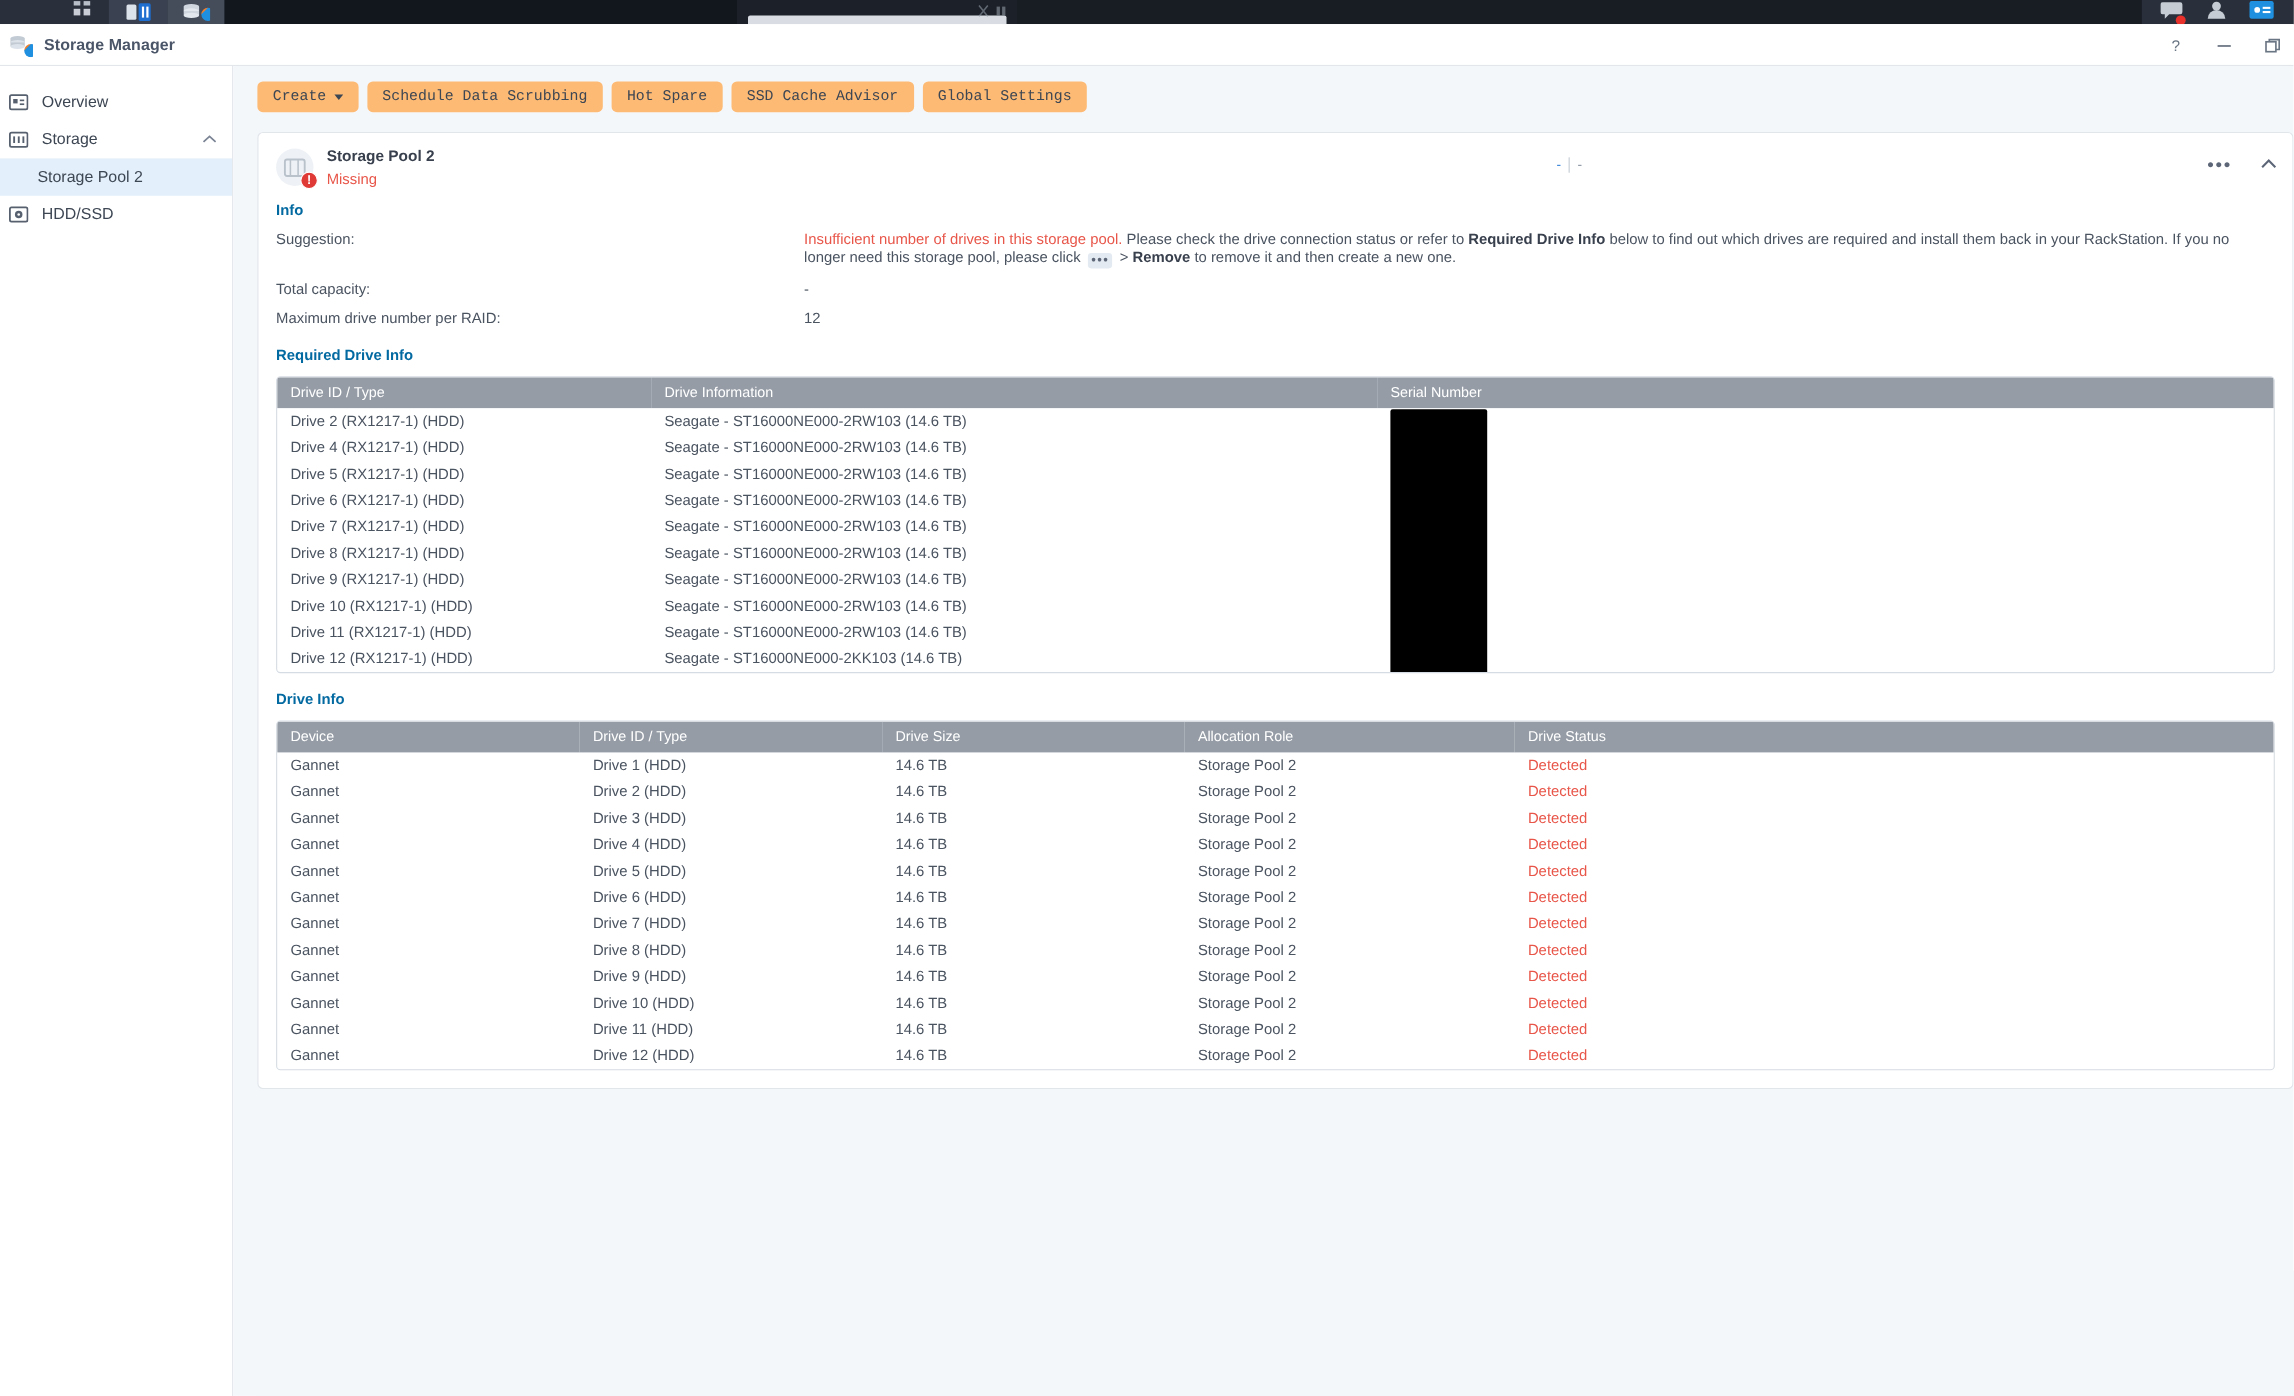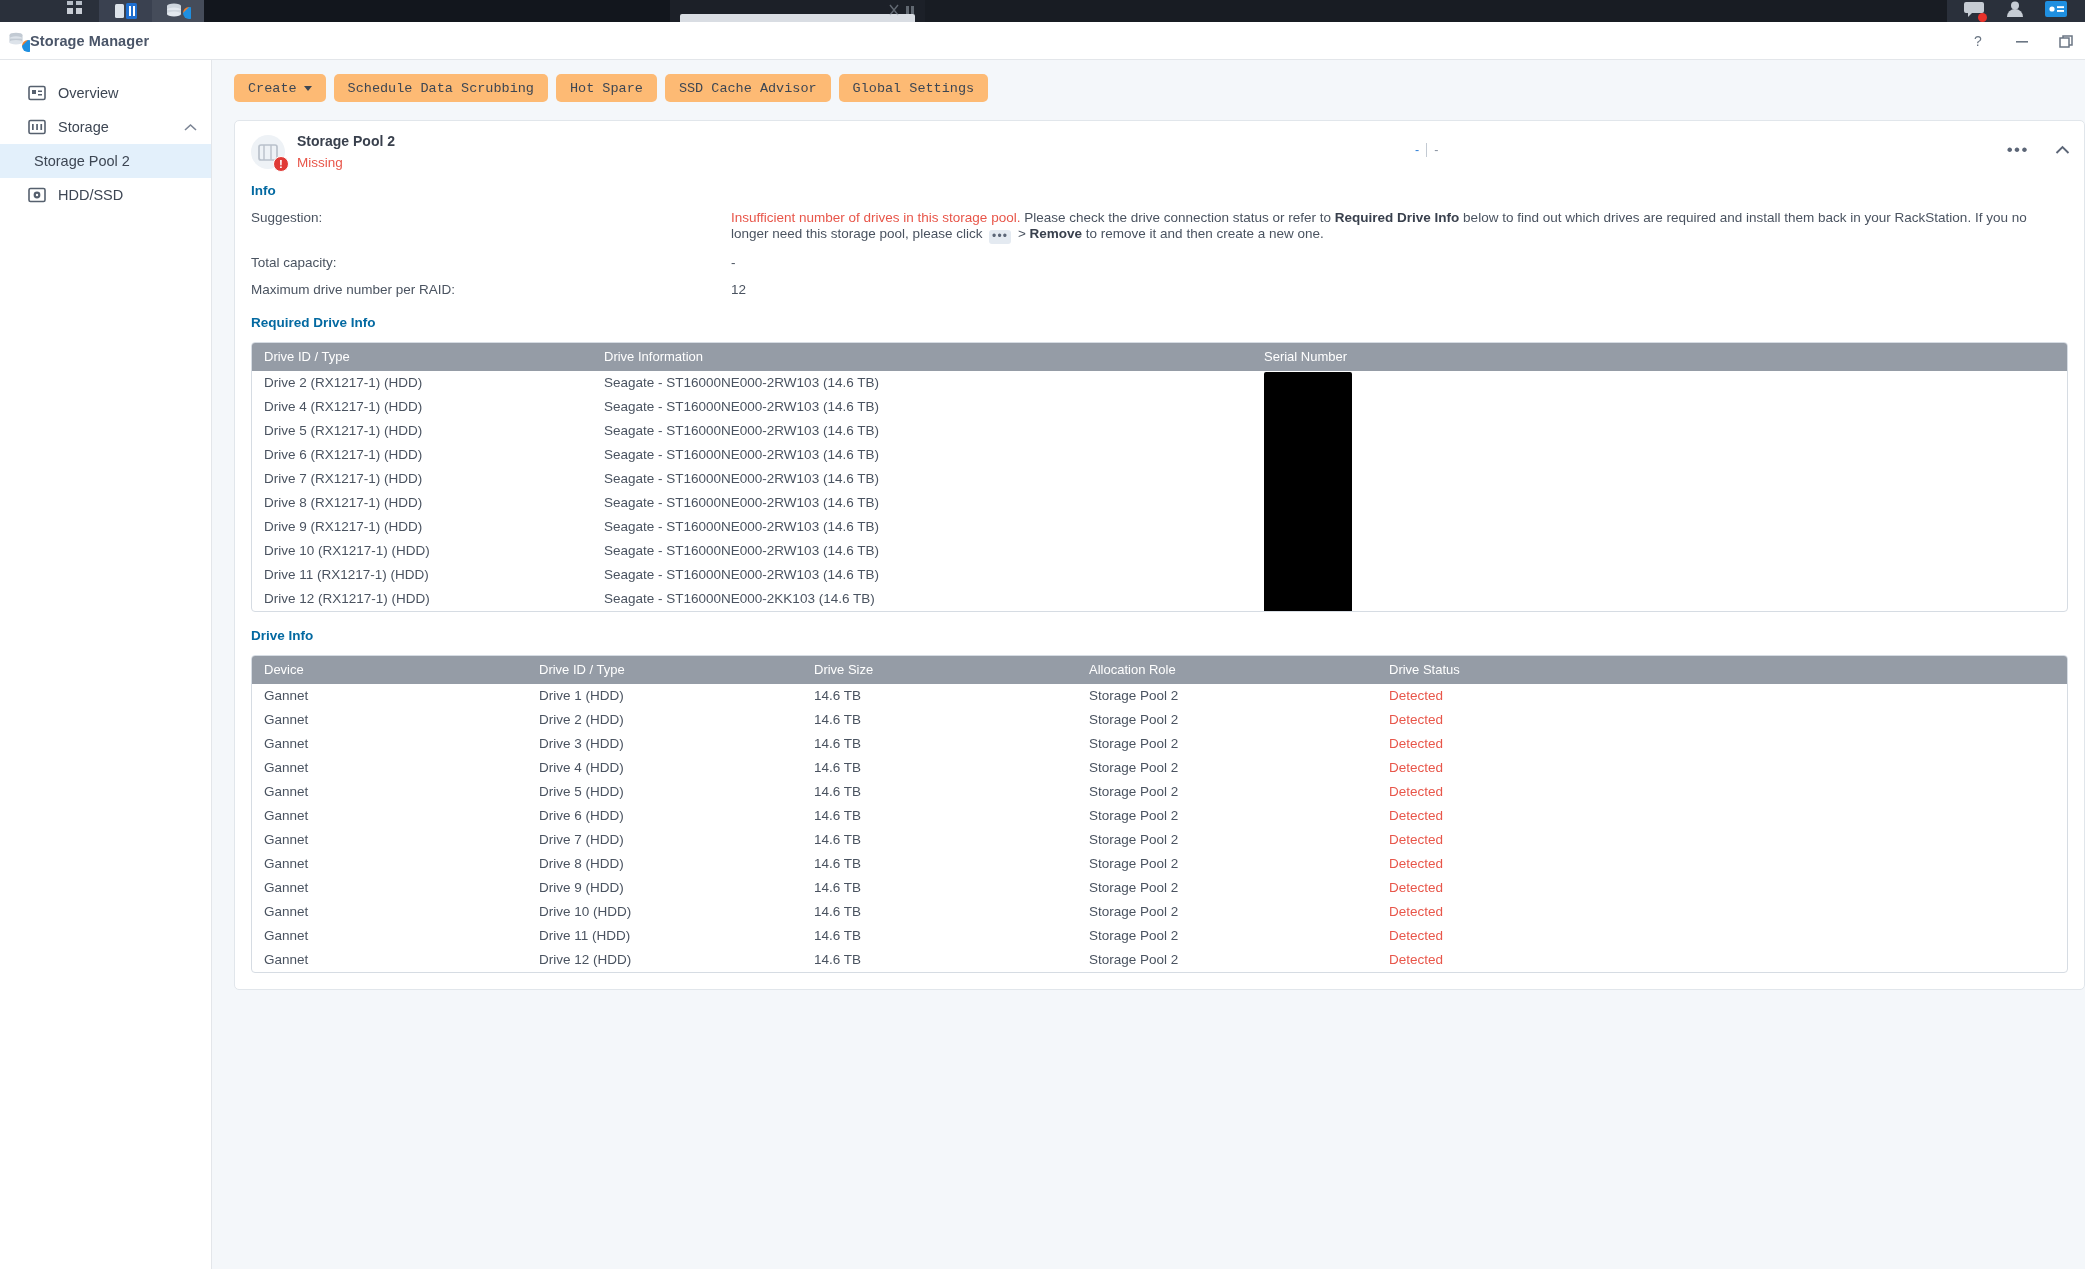--- a/index.html
+++ b/index.html
@@ -33,34 +33,34 @@
   .tb-dark-fill { position:absolute; left: 925px; top:0; width: 1022px; height: 22px; background: #181c23; }
 
   
   .window { position: absolute; left: 0; top: 22px; width: 2085px; height: 1247px; background: #fff; }
   .titlebar {
     position: relative; height: 38px; background: #ffffff;
     display: flex; align-items: center; border-bottom: 1px solid #e3e6ea;
   }
   .titlebar-icon { margin-left: 8px; width: 22px; height: 22px; }
   .titlebar-title {
-    font-size: 14.5px; font-weight: bold; color: #4a5568; letter-spacing: .1px;
+    margin-left: 10px; font-size: 14.5px; font-weight: bold; color: #4a5568; letter-spacing: .1px;
   }
   .titlebar-ctrls { position: absolute; right: 8px; top: 0; height: 38px; display: flex; align-items: center; gap: 22px; }
   .tctrl { width: 22px; height: 22px; display: flex; align-items: center; justify-content: center; color: #6b7684; cursor: pointer; }
 
   
   .body-row { display: flex; height: 1209px; }
 
   .sidebar {
     width: 212px; min-width: 212px; background: #fff; border-right: 1px solid #e3e6ea;
     padding-top: 16px;
   }
   .nav-item {
-    height: 34px; display: flex; align-items: center; padding-left: 26px; cursor: pointer;
+    height: 34px; display: flex; align-items: center; padding-left: 6px; cursor: pointer;
     font-size: 14.5px; color: #3d4653; position: relative;
   }
   .nav-item .nav-ic { width: 22px; height: 22px; margin-right: 10px; display:flex; align-items:center; justify-content:center; }
   .nav-item.sub { padding-left: 34px; }
   .nav-item.sub.selected { background: #e3f0fb; }
   .nav-chevron { position: absolute; right: 14px; color: #7b8494; }
 
   .content {
     flex: 1; background: #f4f7fa; padding: 14px 0 0 22px; overflow: hidden;
   }

